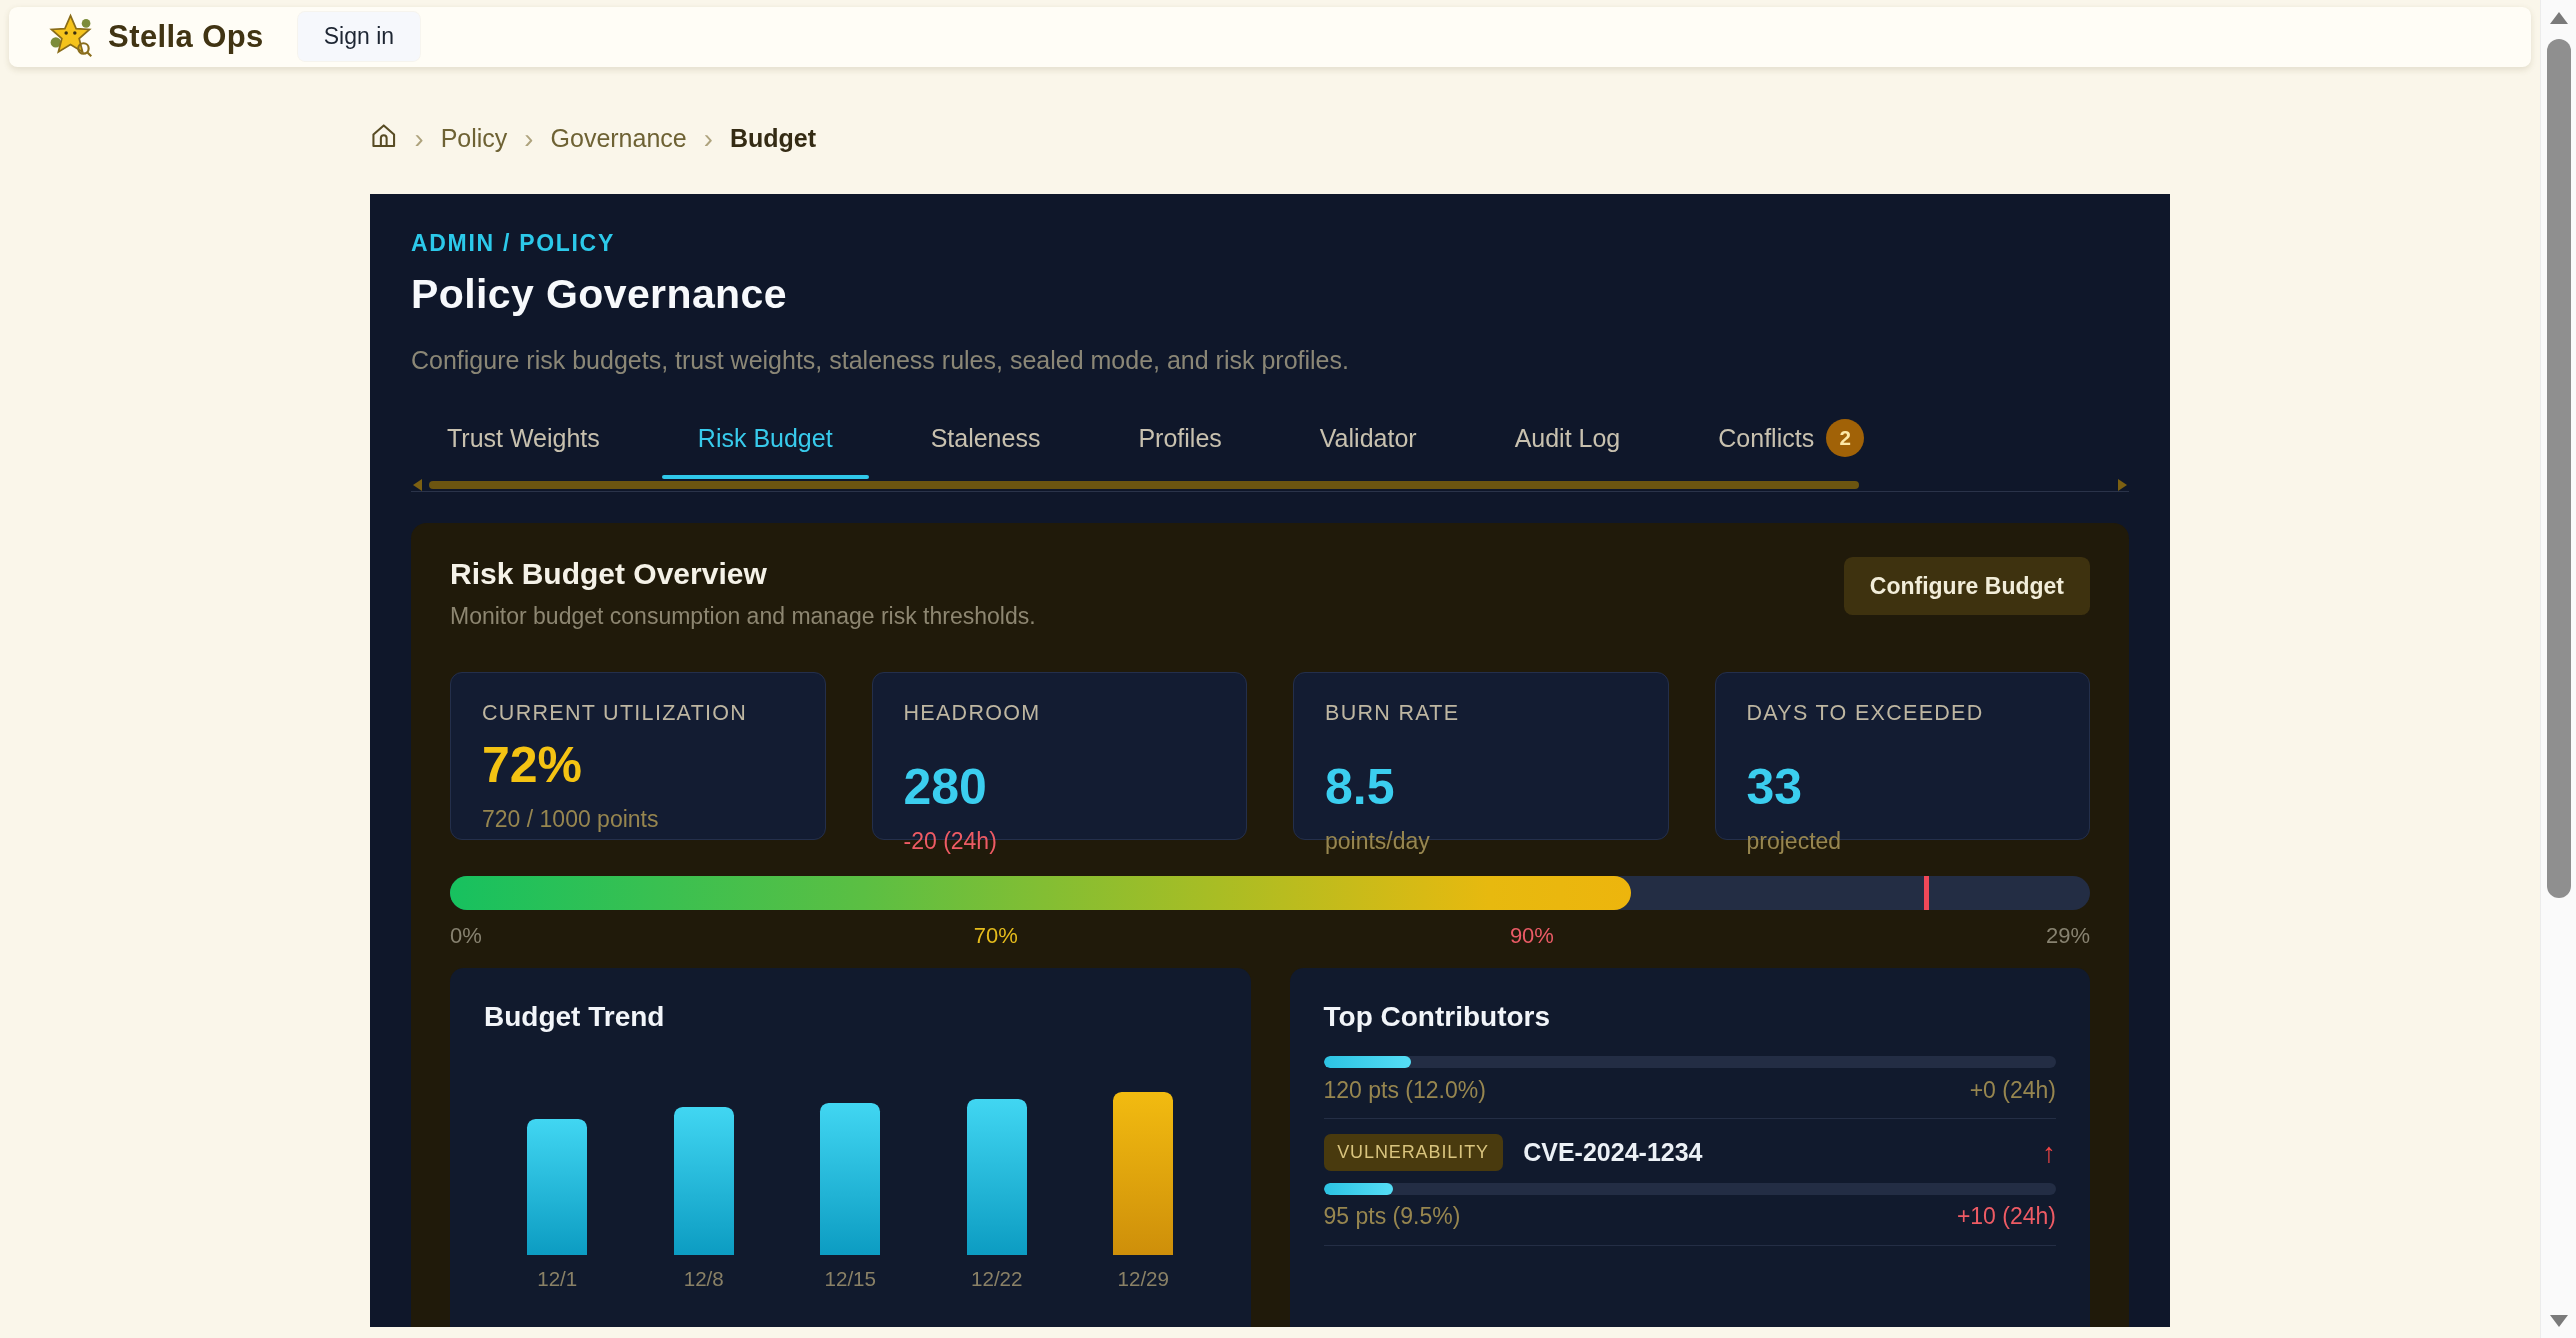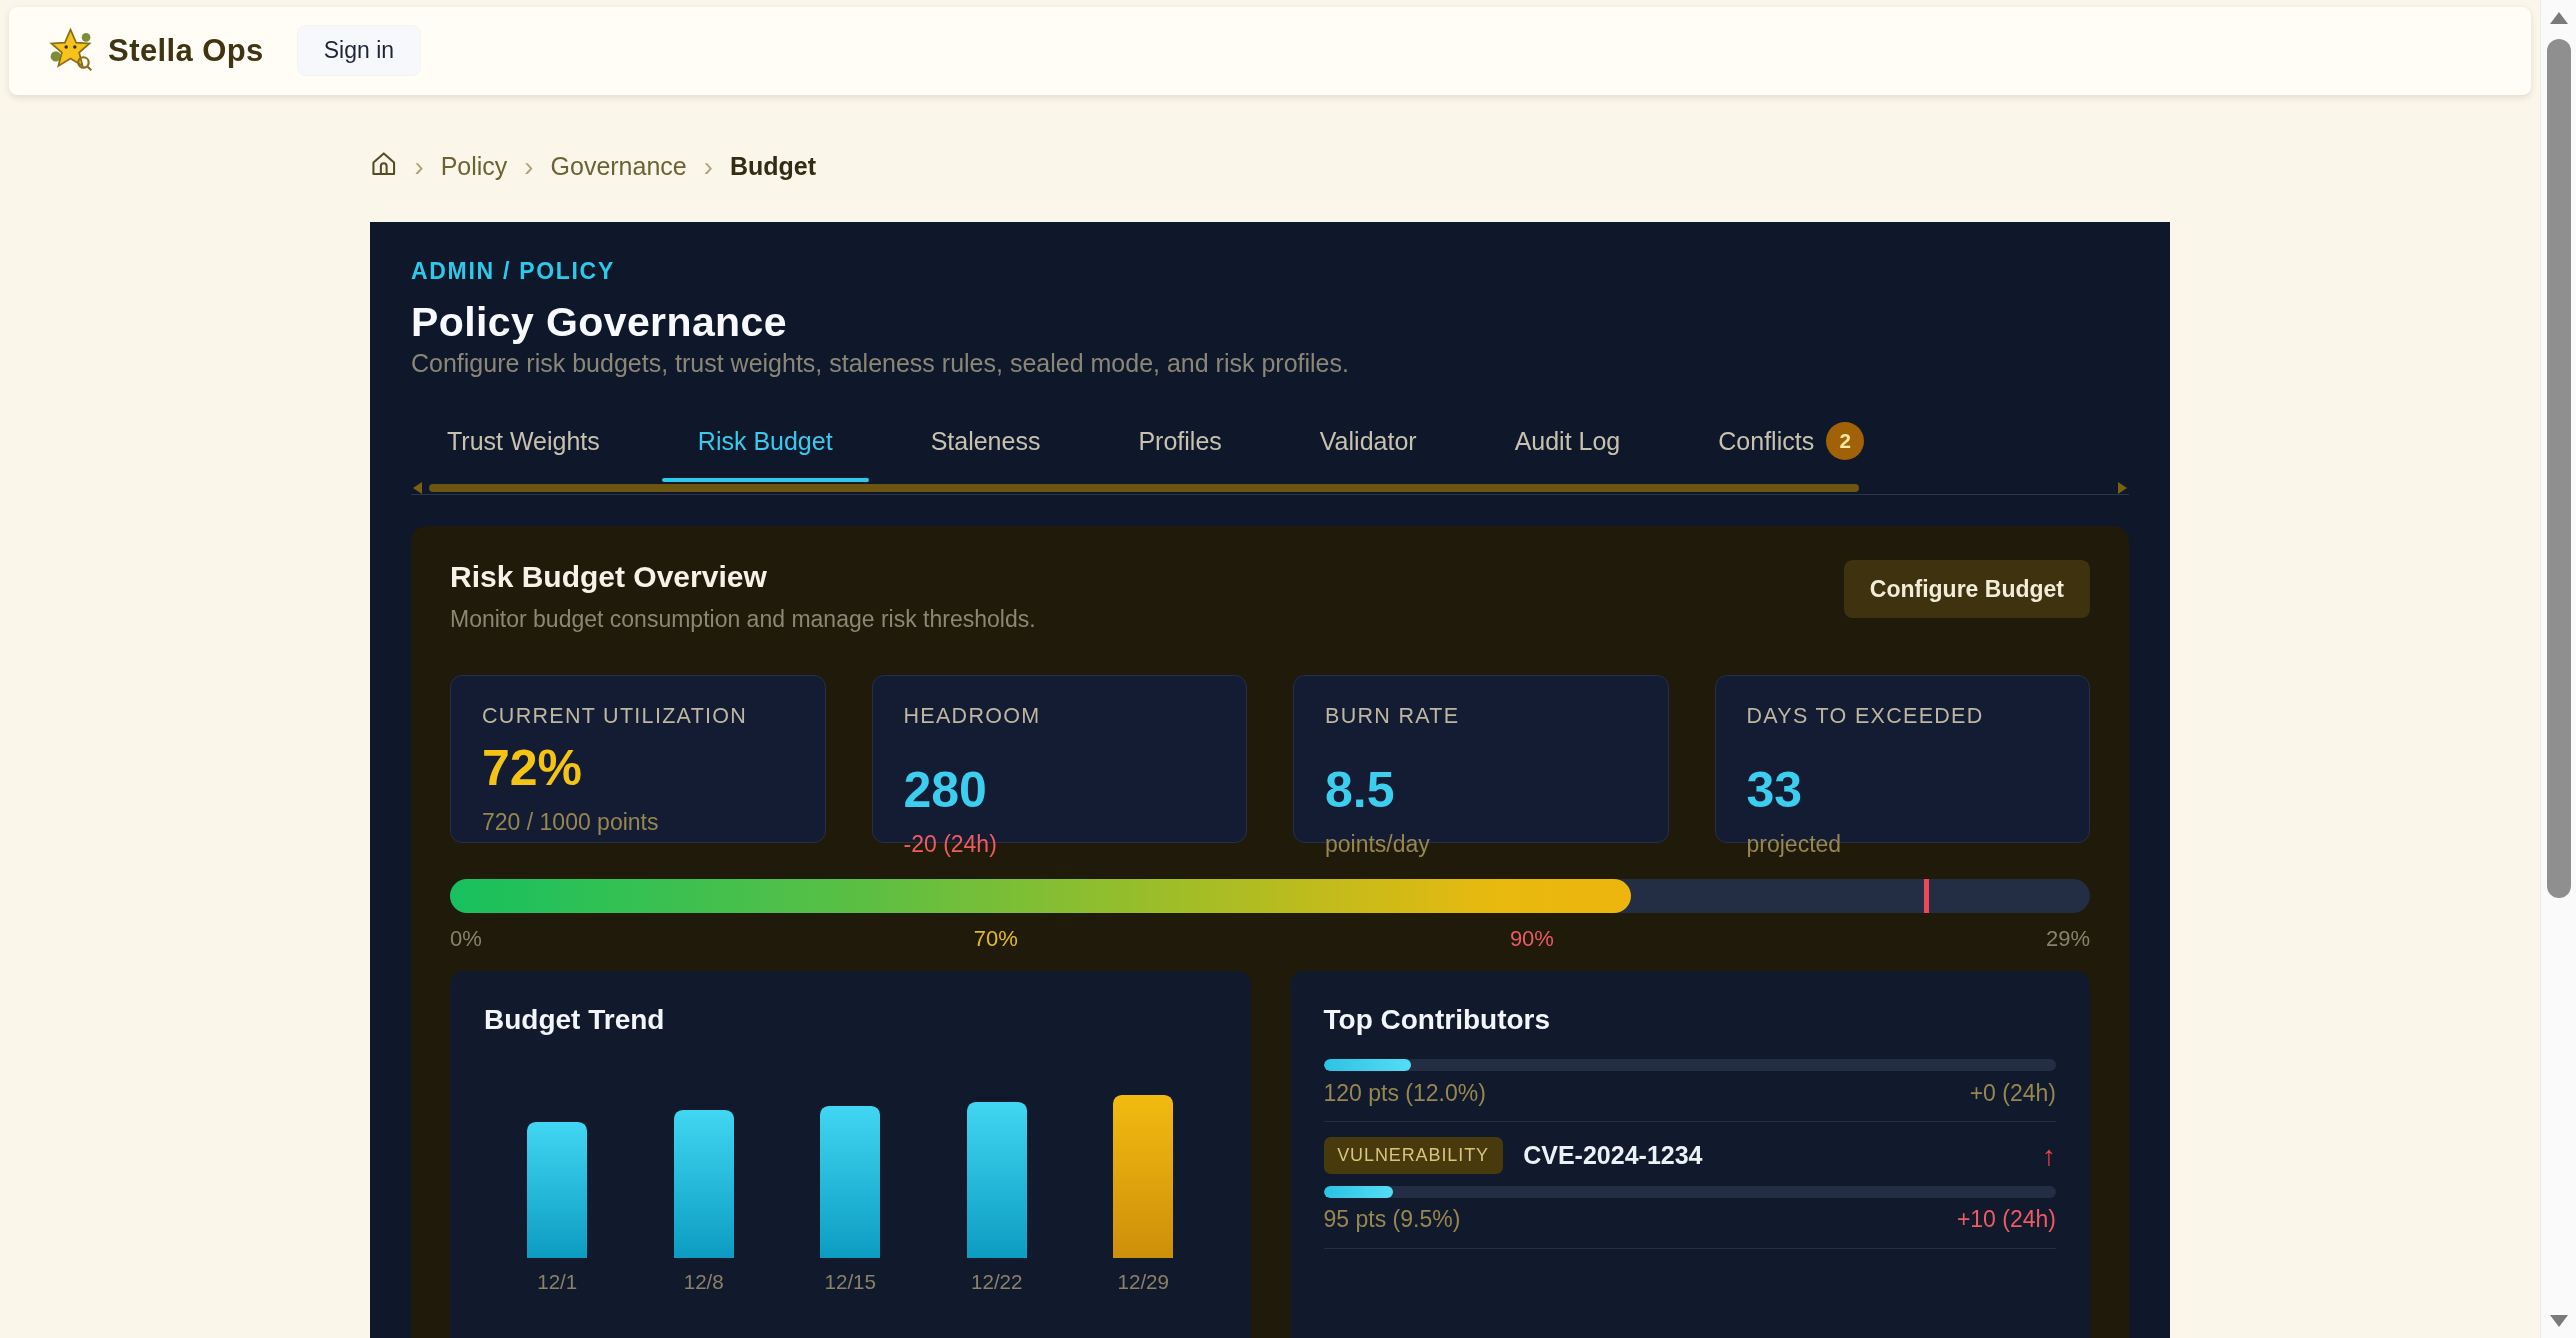--- a/index.html
+++ b/index.html
@@ -3,40 +3,40 @@
 <meta charset="utf-8">
 <style>
   * { box-sizing: border-box; margin: 0; padding: 0; }
   html,body { width:2576px; height:1339px; overflow:hidden; }
   body { font-family:"Liberation Sans", sans-serif; background:#FAF6EA; position:relative; }
 
   
   .page-area { position:absolute; left:0; top:0; right:36px; bottom:0; background:#FAF6EA; overflow:hidden; }
 
   
-  .app-header { margin:6.9px 8.6px 0 8.6px; height:88px; background:#FFFDF6; border-radius:8.6px;
+  .app-header { margin:6.9px 8.6px 0 8.6px; height:60px; background:#FFFDF6; border-radius:8.6px;
     box-shadow:0 2.6px 6.9px rgba(95,75,25,.14); display:flex; align-items:center; padding:0 39px; }
   .brand { display:flex; align-items:center; gap:15.5px; }
   .brand-name { font-size:31px; font-weight:700; color:#413413; letter-spacing:0.4px; }
   .signin-btn { margin-left:34px; background:#F6F8FC; color:#1E2633; border:none; border-radius:6.9px;
     padding:11px 26px; font-size:23px; font-family:inherit; cursor:pointer; box-shadow:0 0 0 0.9px rgba(30,38,51,.04); }
 
   
   main { width:1800px; margin:0 auto; }
 
   .breadcrumb { margin-top:55px; height:34px; display:flex; align-items:center; gap:17px; font-size:25px; }
   .crumb-link { color:#6E6234; text-decoration:none; cursor:pointer; }
   .crumb-sep { color:#AEA37D; font-size:27.5px; line-height:1; }
   .crumb-current { color:#342B14; font-weight:700; }
 
   
   .gov-panel { margin-top:38px; height:1133px; background:#0f172a; padding:36px 41px 0 41px; overflow:hidden; }
   .eyebrow { color:#2CC9EA; font-size:23px; font-weight:700; letter-spacing:1.7px; }
   .page-title { color:#F7F9FC; font-size:41px; font-weight:700; margin-top:13.7px; letter-spacing:0.4px; }
-  .page-subtitle { color:#8B8776; font-size:25px; margin-top:3px; }
+  .page-subtitle { color:#8B8776; font-size:25px; margin-top:28px; }
 
   
   .tabs-wrap { margin-top:36px; border-bottom:0.9px solid #2A3349; }
   .tabs { display:flex; gap:26px; white-space:nowrap; overflow:hidden; }
   .tab { padding:8.6px 36px 22px 36px; font-size:25px; color:#C8C1AF; cursor:pointer; position:relative;
     display:flex; align-items:center; gap:12px; }
   .tab.active { color:#38CBEC; }
   .tab.active::after { content:""; position:absolute; left:0; right:0; bottom:0; height:4.3px; background:#2FC8EA; border-radius:2.6px; }
   .tab-badge { min-width:38px; height:38px; border-radius:19px; background:#A16207; color:#FDE8A6;
     font-size:20.6px; font-weight:700; display:inline-flex; align-items:center; justify-content:center; padding:0 10.3px; }

